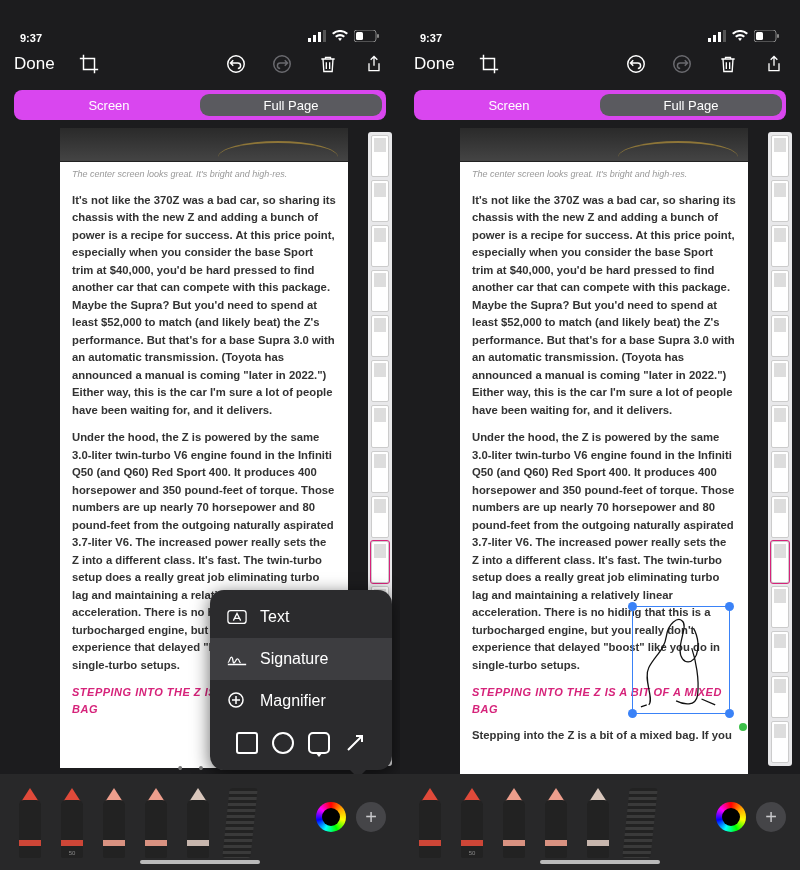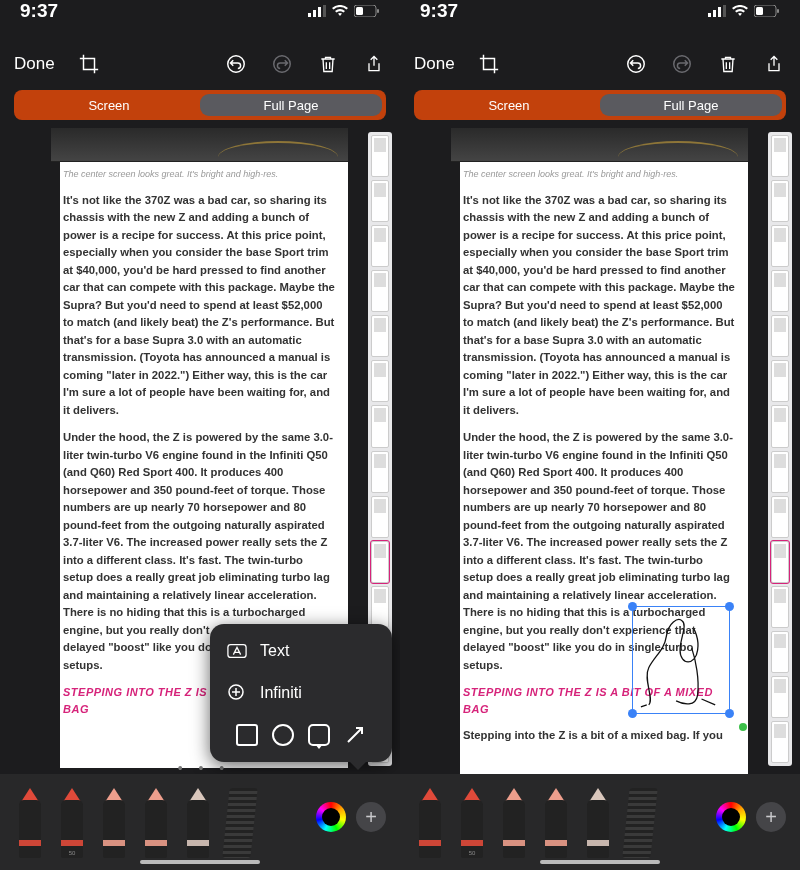--- a/index.html
+++ b/index.html
@@ -15,43 +15,43 @@
     width: 400px;
     height: 870px;
     background: #1c1c1e;
     position: relative;
     display: flex;
     flex-direction: column;
   }
   .status-bar {
     height: 44px;
     display: flex;
-    align-items: flex-start;
+    align-items: flex-end;
     justify-content: space-between;
     padding: 0 20px;
     color: #fff;
-    font-size: 19px;
+    font-size: 11px;
     font-weight: 600;
   }
   .status-right { display: flex; gap: 6px; align-items: center; }
   .toolbar {
     height: 40px;
     display: flex;
     align-items: center;
     justify-content: space-between;
     padding: 0 14px;
     gap: 10px;
   }
   .toolbar .left, .toolbar .right { display: flex; align-items: center; gap: 22px; }
   .done { color: #fff; font-size: 17px; }
   .icon-btn { width: 24px; height: 24px; display:flex; align-items:center; justify-content:center; color:#fff; }
   .icon-btn.dim { color: #6a6a6f; }
   .seg {
     margin: 6px 14px 8px 14px;
-    background: #c2410c;
+    background: #d946ef;
     border-radius: 8px;
     display: flex;
     height: 30px;
     padding: 4px;
   }
   .seg-item {
     flex: 1;
     display: flex;
     align-items: center;
     justify-content: center;
@@ -67,21 +67,21 @@
   }
   .page {
     position: absolute;
     left: 60px;
     top: 0;
     width: 288px;
     background: #fff;
     color: #333;
     font-size: 11.3px;
     line-height: 1.55;
-    padding: 0 12px 12px 3px;
+    padding: 0 12px 12px 12px;
   }
   .page .hero {
     height: 34px;
     margin: 0 -12px 6px -12px;
     background: linear-gradient(#2a2a2a,#444);
     border-bottom: 1px solid #222;
     position: relative;
   }
   .page .hero::after{
     content:'';
@@ -140,21 +140,21 @@
     background: conic-gradient(red,orange,yellow,lime,cyan,blue,magenta,red);
     position:relative; margin-top:20px;
   }
   .color-wheel::after{content:''; position:absolute; inset:6px; border-radius:50%; background:#000;}
   .plus-btn{ width:30px; height:30px; border-radius:50%; background:#454548; color:#c9c9cc; display:flex; align-items:center; justify-content:center; font-size:20px; margin-top:20px;}
   .home-ind{ position:absolute; bottom:6px; left:50%; transform:translateX(-50%); width:120px; height:4px; border-radius:3px; background:#bbb;}
   
   .popup{
     position:absolute;
     right:8px;
-    bottom:12px;
+    bottom:4px;
     width:182px;
     background:#2b2b2dff;
     border-radius:14px;
     box-shadow:0 4px 18px rgba(0,0,0,.6);
     padding:6px 0;
     color:#fff;
   }
   .popup::after{
     content:''; position:absolute; bottom:-8px; right:26px;
     border-left:8px solid transparent; border-right:8px solid transparent; border-top:8px solid #2b2b2d;
@@ -278,28 +278,36 @@
     <div class="popup">
       <div class="popup-row">
         <span class="popup-icon">
           <svg width="20" height="16" viewBox="0 0 22 16" stroke="#fff" stroke-width="1.4" fill="none">
               <rect x="1" y="1" width="20" height="14" rx="3"></rect>
               <path d="M7 12 L11 4 L15 12 M8.5 9.5 H13.5"></path>
             </svg>
         </span>
         <span>Text</span>
       </div>
+      <div class="popup-row sel">
+        <span class="popup-icon">
+          <svg width="22" height="16" viewBox="0 0 24 16" stroke="#fff" stroke-width="1.4" fill="none">
+              <path d="M2 12 C4 12 4 6 6 6 C8 6 7 13 9 12 C11 11 11 7 13 8 C15 9 14 12 16 12 M2 14 H22"></path>
+            </svg>
+        </span>
+        <span>Signature</span>
+      </div>
       <div class="popup-row">
         <span class="popup-icon">
           <svg width="20" height="20" viewBox="0 0 20 20" stroke="#fff" stroke-width="1.5" fill="none">
               <circle cx="9" cy="9" r="7"></circle>
               <path d="M9 5 V13 M5 9 H13"></path>
             </svg>
         </span>
-        <span>Infiniti</span>
+        <span>Magnifier</span>
       </div>
       <div class="popup-shapes">
         <div class="shape-btn square"></div>
         <div class="shape-btn circle"></div>
         <div class="shape-btn bubble"></div>
         <div class="shape-btn arrow">
           <svg width="20" height="20" viewBox="0 0 20 20" stroke="#fff" stroke-width="2" fill="#fff">
               <path d="M3 17 L17 3 M11 3 H17 V9" fill="none"></path>
             </svg>
         </div>

